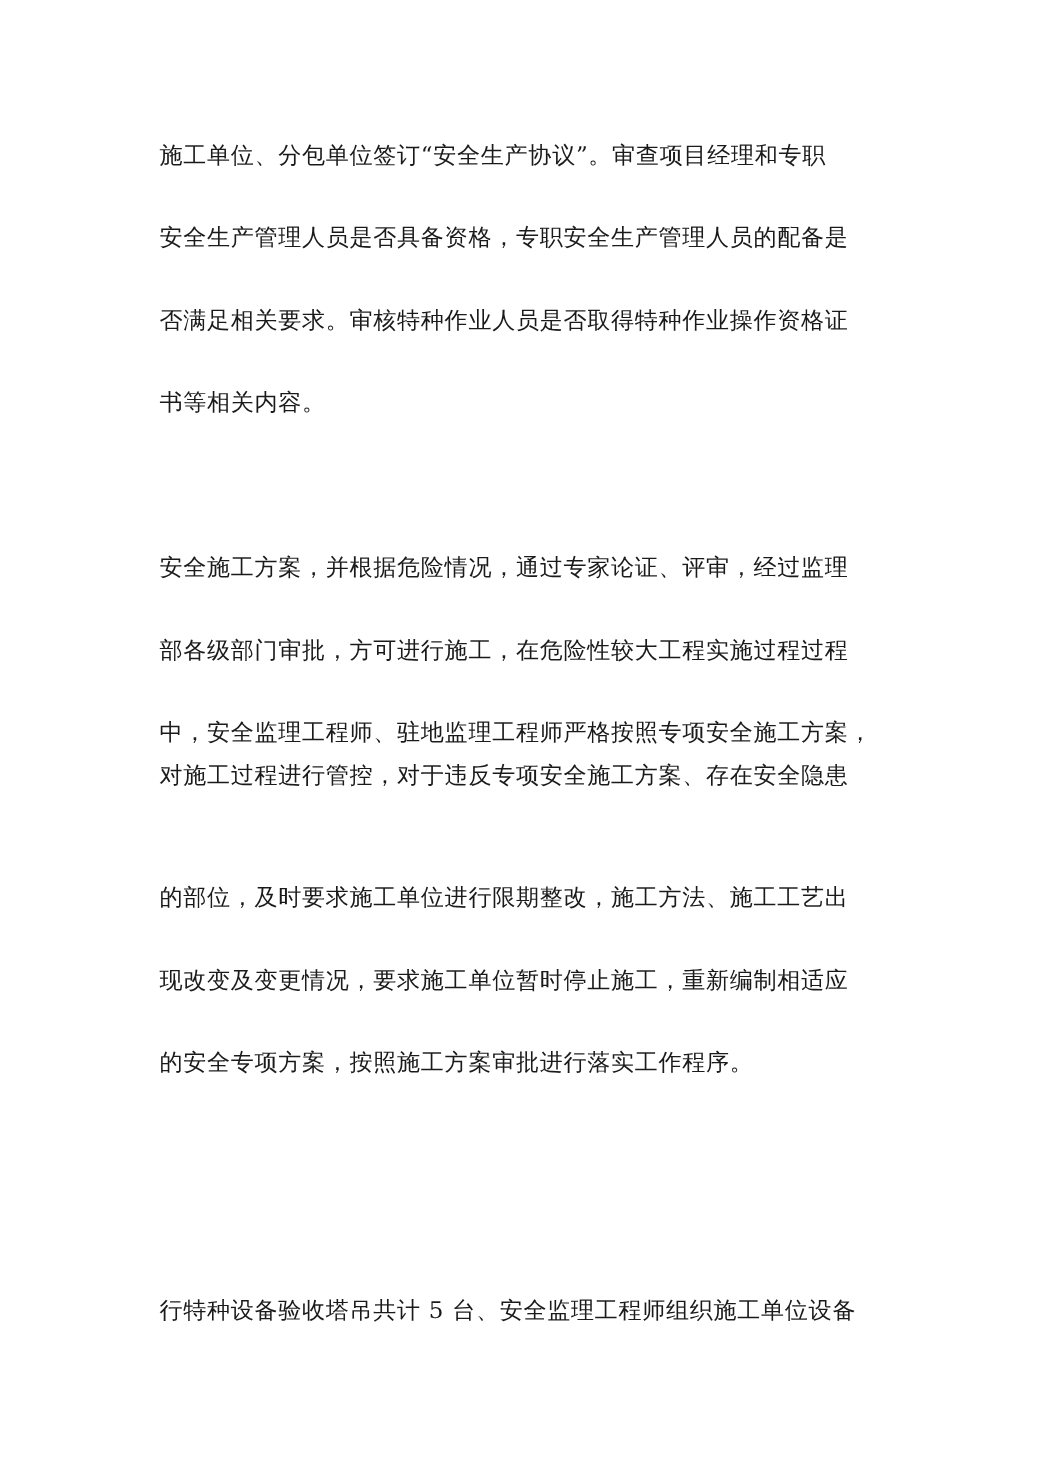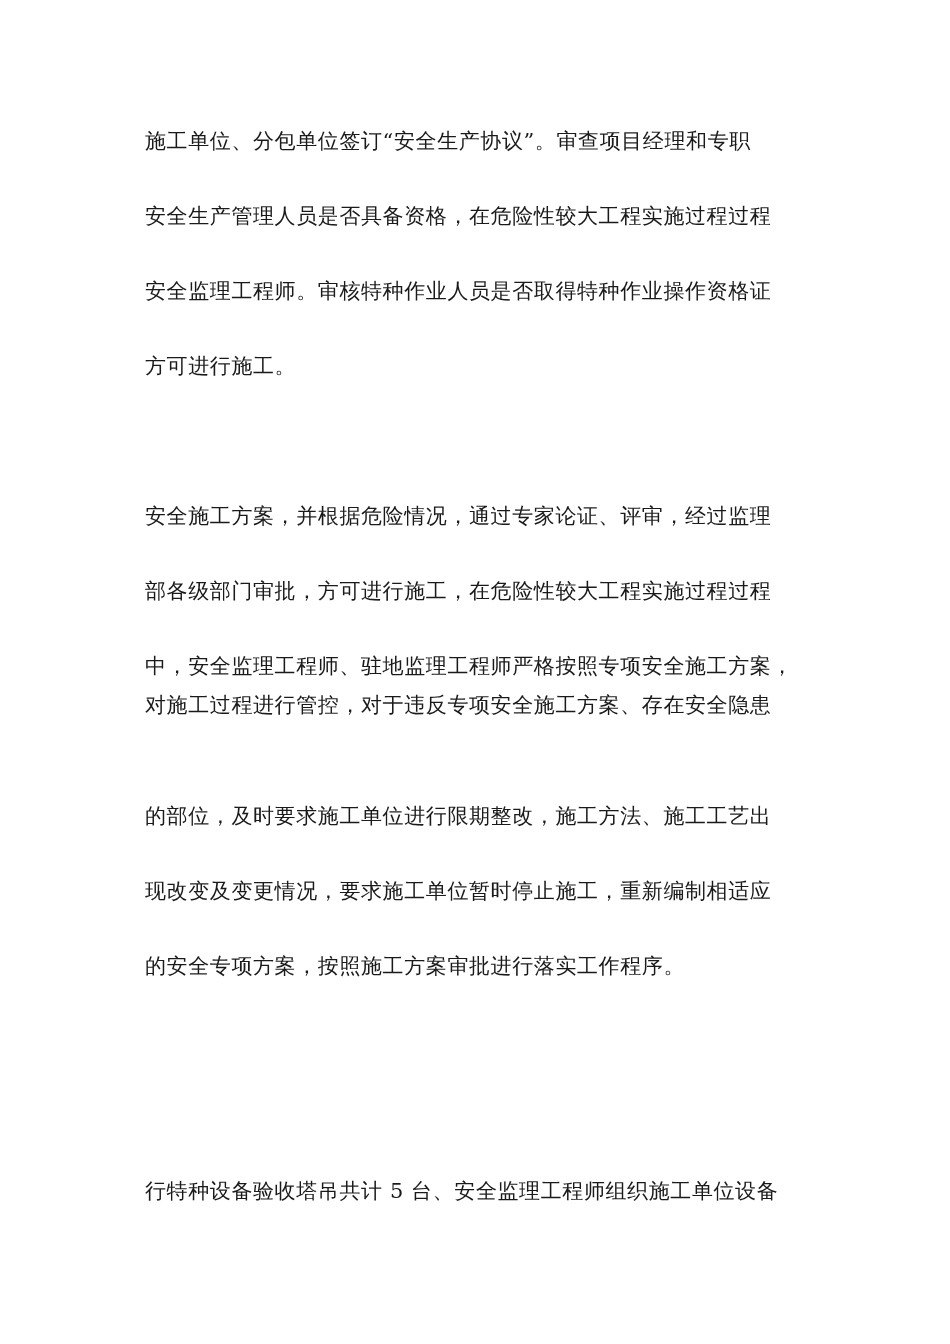--- a/index.html
+++ b/index.html
@@ -16,23 +16,23 @@
     letter-spacing:0.6px;
     line-height:30px;
   }
   .indent { left:187px; }
 </style>
 </head>
 <body>
 
 <div class="page">
   <div class="line" style="top:126px">施工单位、分包单位签订“安全生产协议”。审查项目经理和专职</div>
-  <div class="line" style="top:201px">安全生产管理人员是否具备资格，在危险性较大工程实施过程过程</div>
-  <div class="line" style="top:276px">安全监理工程师。审核特种作业人员是否取得特种作业操作资格证</div>
-  <div class="line" style="top:351px">方可进行施工。</div>
+  <div class="line" style="top:201px">安全生产管理人员是否具备资格，专职安全生产管理人员的配备是</div>
+  <div class="line" style="top:276px">否满足相关要求。审核特种作业人员是否取得特种作业操作资格证</div>
+  <div class="line" style="top:351px">书等相关内容。</div>
   <div class="line" style="top:501px">安全施工方案，并根据危险情况，通过专家论证、评审，经过监理</div>
   <div class="line" style="top:651px">中，安全监理工程师、驻地监理工程师严格按照专项安全施工方案，</div>
   <div class="line" style="top:576px">部各级部门审批，方可进行施工，在危险性较大工程实施过程过程</div>
   <div class="line" style="top:690px">对施工过程进行管控，对于违反专项安全施工方案、存在安全隐患</div>
   <div class="line" style="top:801px">的部位，及时要求施工单位进行限期整改，施工方法、施工工艺出</div>
   <div class="line" style="top:876px">现改变及变更情况，要求施工单位暂时停止施工，重新编制相适应</div>
   <div class="line" style="top:951px">的安全专项方案，按照施工方案审批进行落实工作程序。</div>
   <div class="line" style="top:1176px">行特种设备验收塔吊共计 5 台、安全监理工程师组织施工单位设备</div>
 </div>
 

